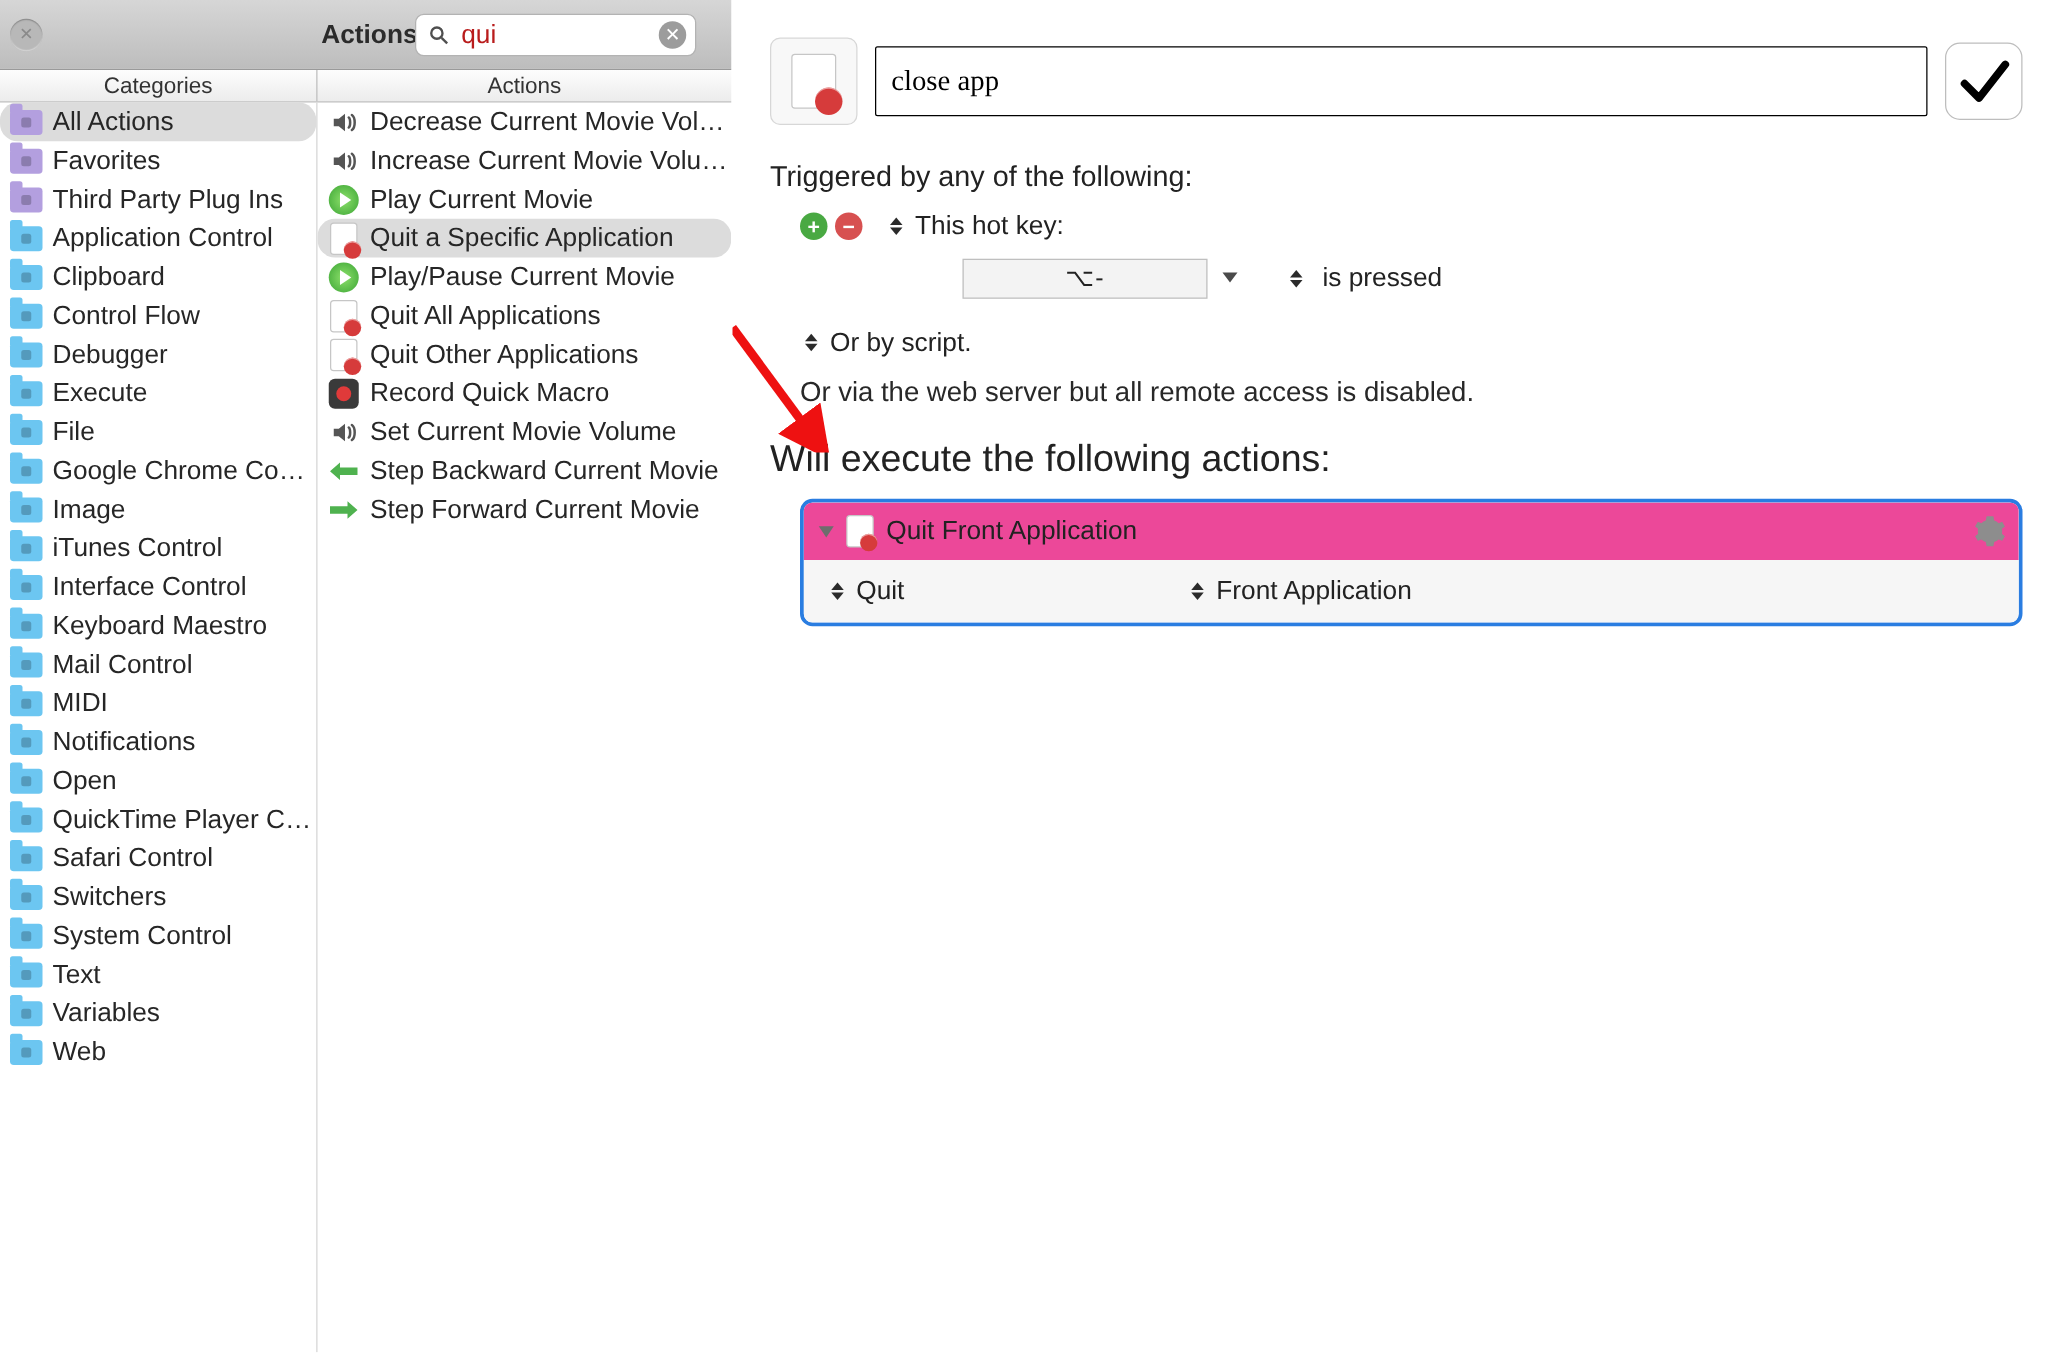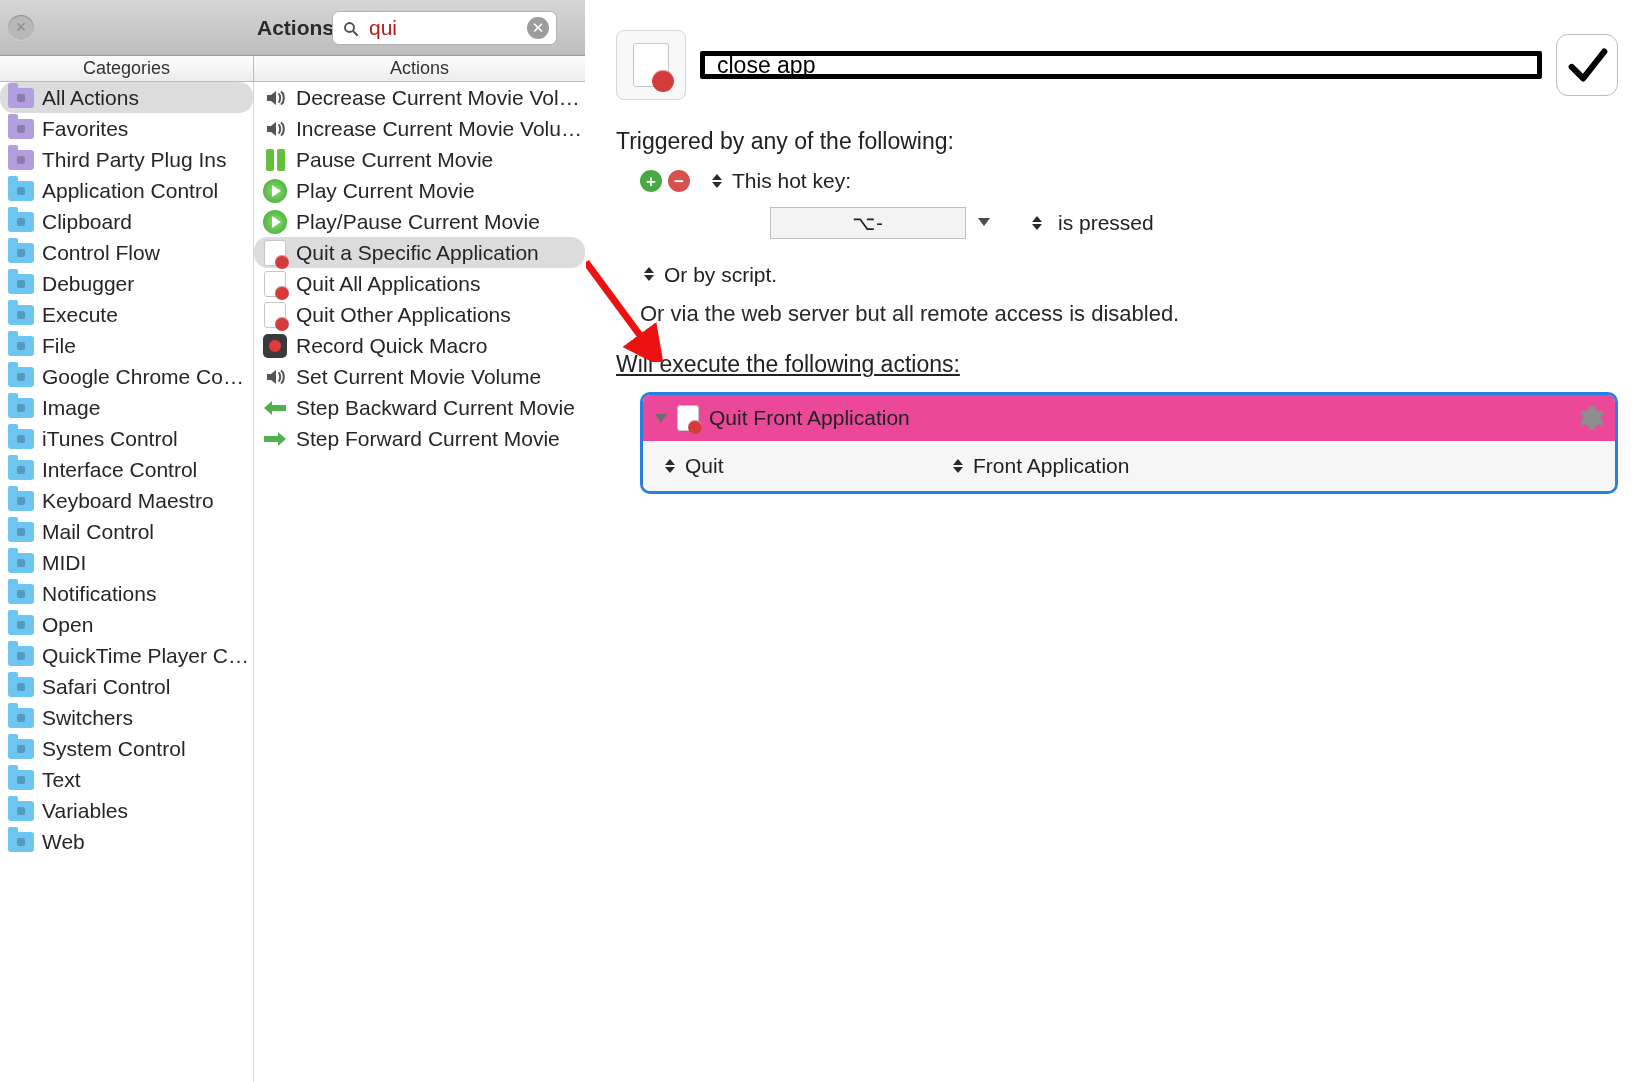--- a/index.html
+++ b/index.html
@@ -240,26 +240,27 @@
     width: 70px; height: 70px;
     border: 1px solid #d7d7d7;
     border-radius: 8px;
     display:flex; align-items:center; justify-content:center;
     background: #f8f8f8;
   }
   .macro-icon .ic-quitdoc { width: 36px; height: 44px; }
   .macro-icon .ic-quitdoc::after { width: 22px; height: 22px; right:-6px; bottom:-6px; }
   .macro-name {
     flex: 1;
-    height: 28px;
-    border: 5px solid #000000;
+    height: 56px;
+    border: 1px solid #000000;
     border-radius: 2px;
     font-size: 23px;
     padding: 6px 12px;
     background: #fff;
+    font-family: Liberation Serif, serif;
   }
   .macro-enabled {
     width: 62px; height: 62px;
     border: 1px solid #bdbdbd;
     border-radius: 12px;
     display:flex; align-items:center; justify-content:center;
     background: #fff;
   }
   .macro-enabled svg { width: 46px; height: 46px; }
 
@@ -327,21 +328,21 @@
     display:block;
     width:0;height:0;
     border-left:6px solid transparent;
     border-right:6px solid transparent;
     border-top:8px solid #4a4a4a;
   }
 
   .script-row { padding-left: 24px; display:flex; align-items:flex-start; gap:6px; margin-bottom: 14px; }
   .note-row   { padding-left: 24px; font-size: 22px; color: #282828; margin-bottom: 24px; }
 
-  .actions-label { font-size: 23px; margin-bottom: 14px; text-decoration: underline; }
+  .actions-label { font-size: 30px; margin-bottom: 14px; }
 
   .action-card {
     margin-left: 24px;
     margin-right: 0;
     border: 3px solid #2a7de1;
     border-radius: 10px;
     overflow: hidden;
   }
   .action-card .card-head {
     display:flex; align-items:center; gap:10px;
@@ -577,44 +578,35 @@
           <span class="ic-action ic-speaker">
             <svg viewBox="0 0 24 24" fill="#555">
               <path d="M4 9v6h4l5 4V5L8 9H4z"></path>
               <path d="M16 8c1.5 1 1.5 7 0 8M18.5 6c3 2 3 10 0 12" fill="none" stroke="#555" stroke-width="2" stroke-linecap="round"></path>
             </svg>
           </span>
           <span class="label">Increase Current Movie Volume</span>
         </div>
         <div class="row">
           <span class="ic-action">
-            <span class="ic-pause">
-              <span></span>
-              <span></span>
-            </span>
-          </span>
-          <span class="label">Pause Current Movie</span>
-        </div>
-        <div class="row">
-          <span class="ic-action">
             <span class="ic-play-circle"></span>
           </span>
           <span class="label">Play Current Movie</span>
-        </div>
-        <div class="row">
-          <span class="ic-action">
-            <span class="ic-play-circle"></span>
-          </span>
-          <span class="label">Play/Pause Current Movie</span>
         </div>
         <div class="row selected">
           <span class="ic-action">
             <span class="ic-quitdoc"></span>
           </span>
           <span class="label">Quit a Specific Application</span>
+        </div>
+        <div class="row">
+          <span class="ic-action">
+            <span class="ic-play-circle"></span>
+          </span>
+          <span class="label">Play/Pause Current Movie</span>
         </div>
         <div class="row">
           <span class="ic-action">
             <span class="ic-quitdoc"></span>
           </span>
           <span class="label">Quit All Applications</span>
         </div>
         <div class="row">
           <span class="ic-action">
             <span class="ic-quitdoc"></span>

